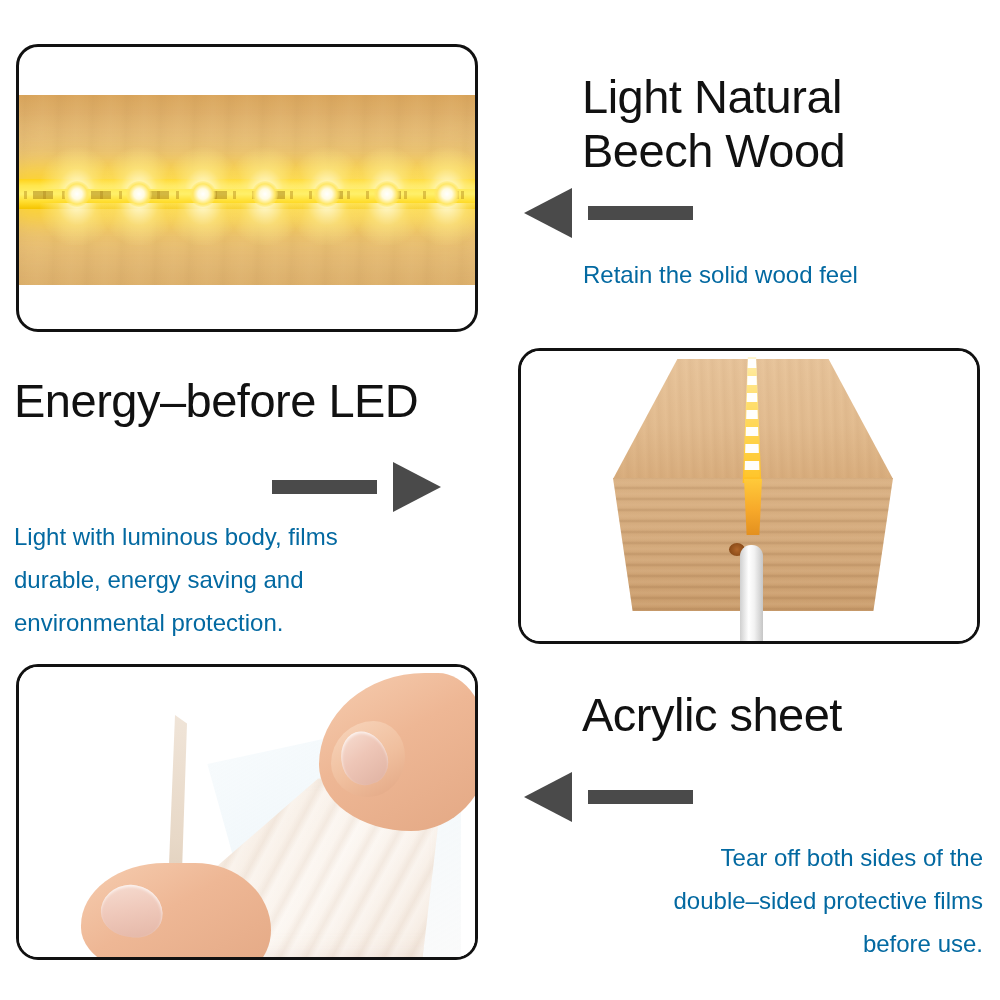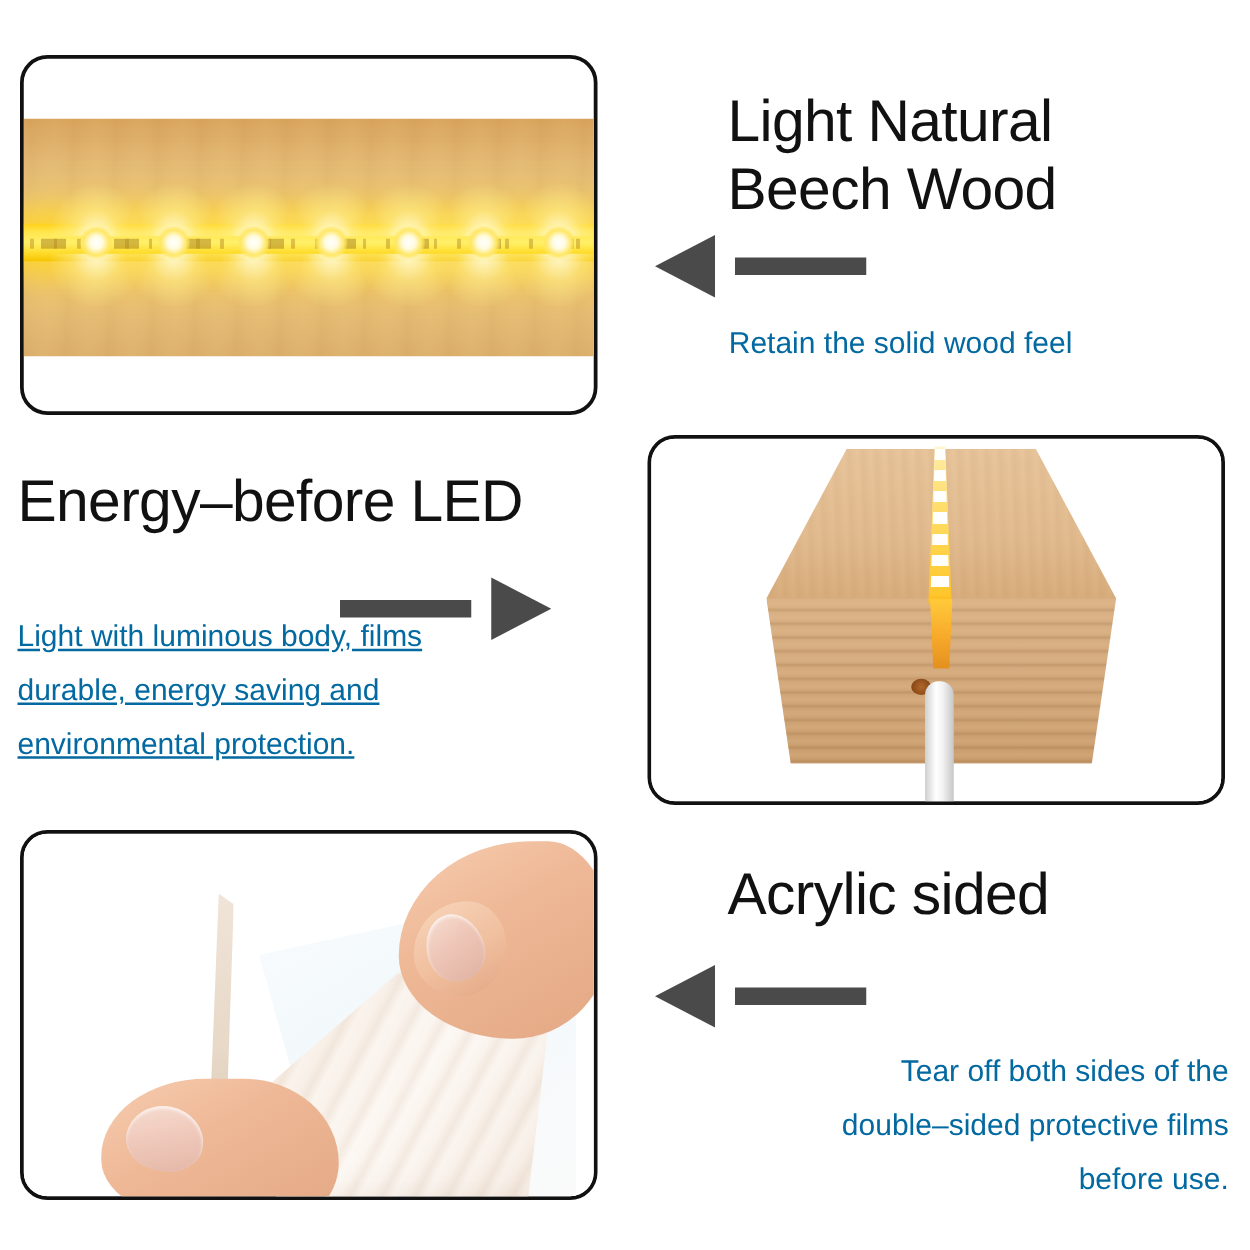--- a/index.html
+++ b/index.html
@@ -304,21 +304,21 @@
     font-weight:400;
     white-space:pre-line;
   }
 
   #txt-wood-title   { left: 582px; top: 70px;  width: 410px; }
   #arrow-wood       { left: 524px; top: 188px; }
   #txt-wood-cap     { left: 583px; top: 253px; width: 400px; }
 
   #txt-led-title    { left: 14px;  top: 374px; width: 480px; }
   #arrow-led        { left: 272px; top: 462px; }
-  #txt-led-cap      { left: 14px;  top: 488px; width: 420px; text-decoration: underline; }
+  #txt-led-cap      { left: 14px;  top: 515px; width: 420px; }
 
   #txt-acr-title    { left: 582px; top: 688px; width: 410px; }
   #arrow-acr        { left: 524px; top: 772px; }
   #txt-acr-cap      { left: 583px; top: 836px; width: 400px; text-align: right; }
 </style>
 </head>
 <body>
 
 <div class="panel" id="panel-led">
   <div class="led-photo">
@@ -393,21 +393,21 @@
     <div class="acr-edge"></div>
     <div class="acr-film"></div>
     <div class="hand hand-top"></div>
     <div class="hand-top-thumb"></div>
     <div class="nail-top"></div>
     <div class="hand hand-bottom"></div>
     <div class="nail-bottom"></div>
   </div>
 </div>
 
-<div class="heading" id="txt-acr-title">Acrylic sided</div>
+<div class="heading" id="txt-acr-title">Acrylic sheet</div>
 
 <div class="arrow left" id="arrow-acr">
   <div class="arrow-head"></div>
   <div class="arrow-shaft"></div>
 </div>
 
 <div class="caption" id="txt-acr-cap">Tear off both sides of the
 double–sided protective films
 before use.</div>
 

